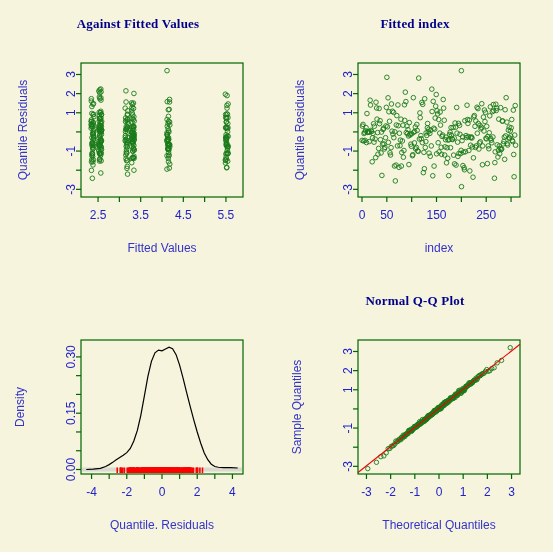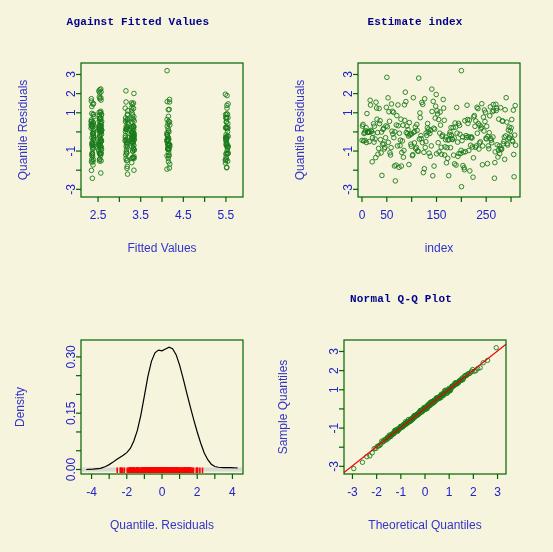--- a/index.html
+++ b/index.html
@@ -20,22 +20,22 @@
     position: absolute;
     width: 276px;
     height: 276px;
   }
   .panel-title {
     position: absolute;
     left: 0;
     right: 0;
     top: 16px;
     text-align: center;
-    font-family: Liberation Mono, monospace;
-    font-size: 11px;
+    font-family: Liberation Serif, serif;
+    font-size: 13px;
     font-weight: bold;
     color: #00008B;
     letter-spacing: 0.2px;
   }
   .plot-svg {
     position: absolute;
     left: 0;
     top: 0;
     width: 276px;
     height: 276px;
@@ -437,21 +437,21 @@
           <text x="71" y="112.77142857142856" text-anchor="middle" transform="rotate(-90 71 112.77142857142856)" dy="0.36em" class="axis-text">1</text>
           <text x="71" y="93.62857142857142" text-anchor="middle" transform="rotate(-90 71 93.62857142857142)" dy="0.36em" class="axis-text">2</text>
           <text x="71" y="74.48571428571428" text-anchor="middle" transform="rotate(-90 71 74.48571428571428)" dy="0.36em" class="axis-text">3</text>
         </g>
       <text class="axis-lab" x="162" y="252" text-anchor="middle">Fitted Values</text>
       <text class="axis-lab" x="27" y="130" text-anchor="middle" transform="rotate(-90 27 130)">Quantile Residuals</text>
     </svg>
   </div>
 
   <div class="panel" style="left:277px; top:0px;">
-    <div class="panel-title">Estimate  index</div>
+    <div class="panel-title">Fitted  index</div>
     <svg class="plot-svg" viewBox="0 0 276 276">
       <g id="p2-pts">
           <circle cx="85.12" cy="140.36" r="2.3" fill="none" stroke="#1A7A1A" stroke-width="0.9"></circle>
           <circle cx="85.48" cy="126.16" r="2.3" fill="none" stroke="#1A7A1A" stroke-width="0.9"></circle>
           <circle cx="86.01" cy="124.42" r="2.3" fill="none" stroke="#1A7A1A" stroke-width="0.9"></circle>
           <circle cx="86.71" cy="141.01" r="2.3" fill="none" stroke="#1A7A1A" stroke-width="0.9"></circle>
           <circle cx="86.99" cy="133.53" r="2.3" fill="none" stroke="#1A7A1A" stroke-width="0.9"></circle>
           <circle cx="87.66" cy="132.45" r="2.3" fill="none" stroke="#1A7A1A" stroke-width="0.9"></circle>
           <circle cx="88.04" cy="140.37" r="2.3" fill="none" stroke="#1A7A1A" stroke-width="0.9"></circle>
           <circle cx="88.46" cy="130.80" r="2.3" fill="none" stroke="#1A7A1A" stroke-width="0.9"></circle>
@@ -1153,21 +1153,21 @@
           <line x1="81" y1="79.89075630252101" x2="76" y2="79.89075630252101" stroke="#006400" stroke-width="1.2"></line>
           <text x="71" y="192.49579831932772" text-anchor="middle" transform="rotate(-90 71 192.49579831932772)" dy="0.36em" class="axis-text">0.00</text>
           <text x="71" y="136.19327731092437" text-anchor="middle" transform="rotate(-90 71 136.19327731092437)" dy="0.36em" class="axis-text">0.15</text>
           <text x="71" y="79.89075630252101" text-anchor="middle" transform="rotate(-90 71 79.89075630252101)" dy="0.36em" class="axis-text">0.30</text>
         </g>
       <text class="axis-lab" x="162" y="252" text-anchor="middle">Quantile. Residuals</text>
       <text class="axis-lab" x="24" y="130" text-anchor="middle" transform="rotate(-90 24 130)">Density</text>
     </svg>
   </div>
 
-  <div class="panel" style="left:263px; top:277px;">
+  <div class="panel" style="left:277px; top:277px;">
     <div class="panel-title">Normal Q-Q Plot</div>
     <svg class="plot-svg" viewBox="0 0 276 276">
       <g id="p4-pts">
           <circle cx="90.78" cy="191.62" r="2.2" fill="none" stroke="#1A7A1A" stroke-width="0.9"></circle>
           <circle cx="99.45" cy="185.31" r="2.2" fill="none" stroke="#1A7A1A" stroke-width="0.9"></circle>
           <circle cx="103.83" cy="179.69" r="2.2" fill="none" stroke="#1A7A1A" stroke-width="0.9"></circle>
           <circle cx="106.86" cy="178.88" r="2.2" fill="none" stroke="#1A7A1A" stroke-width="0.9"></circle>
           <circle cx="109.22" cy="175.82" r="2.2" fill="none" stroke="#1A7A1A" stroke-width="0.9"></circle>
           <circle cx="111.16" cy="171.67" r="2.2" fill="none" stroke="#1A7A1A" stroke-width="0.9"></circle>
           <circle cx="112.82" cy="171.51" r="2.2" fill="none" stroke="#1A7A1A" stroke-width="0.9"></circle>

